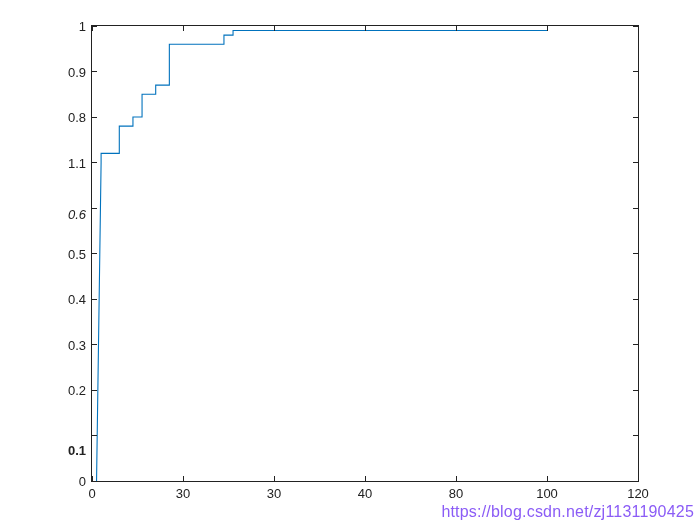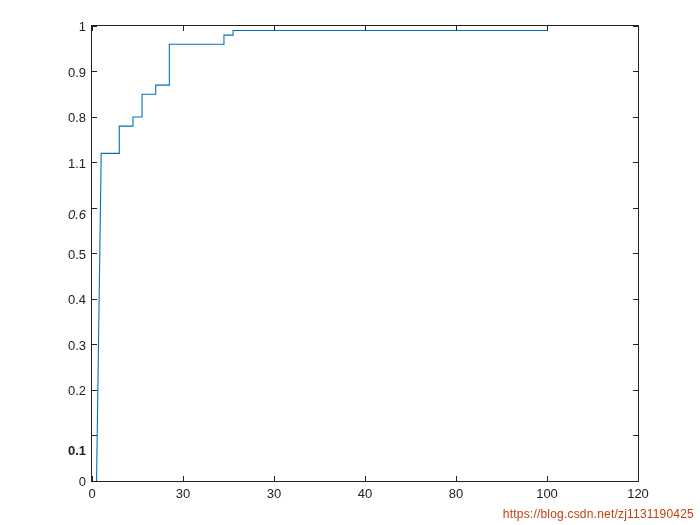--- a/index.html
+++ b/index.html
@@ -5,21 +5,21 @@
   html,body{margin:0;padding:0;width:700px;height:525px;background:#fff;font-family:Arial,Helvetica,sans-serif;position:relative;overflow:hidden}
   .plot-area{position:absolute;left:91px;top:25px;width:546px;height:455px;border:1px solid #222;background:#fff}
   .tick-y{position:absolute;right:100%;margin-right:6px;font-size:13px;color:#222;transform:translateY(-50%);white-space:nowrap}
   .tick-x{position:absolute;top:100%;margin-top:5px;font-size:13px;color:#222;transform:translateX(-50%);white-space:nowrap}
   .tickmark-y{position:absolute;left:0;width:5px;height:1px;background:#222}
   .tickmark-y.r{left:auto;right:0}
   .tickmark-x{position:absolute;bottom:0;width:1px;height:5px;background:#222}
   .tickmark-x.t{bottom:auto;top:0}
   svg.line{position:absolute;left:0;top:0;width:100%;height:100%;overflow:visible}
   svg.line path{fill:none;stroke:#0072BD;stroke-width:1.1}
-  .watermark{position:absolute;right:6px;bottom:4px;font-size:12px;color:#c2410c;letter-spacing:.2px}
+  .watermark{position:absolute;right:6px;bottom:4px;font-size:16px;color:#8b5cf6;letter-spacing:.2px}
 </style>
 </head>
 <body>
 
 <div class="plot-area">
   <svg class="line" viewBox="0 0 546 455" preserveAspectRatio="none">
     <path d="M4.55 455.00 L9.10 136.50 L9.10 127.40 L27.30 127.40 L27.30 100.10 L40.95 100.10 L40.95 91.00 L50.05 91.00 L50.05 68.25 L63.70 68.25 L63.70 59.15 L77.35 59.15 L77.35 18.20 L131.95 18.20 L131.95 9.10 L141.05 9.10 L141.05 4.55 L455.00 4.55 " style="stroke: rgb(0, 114, 189);"></path>
   </svg>
 <span class="tick-y" style="top: 455px;">0</span>
     <div class="tickmark-y " style="top: 454.5px;"></div>

